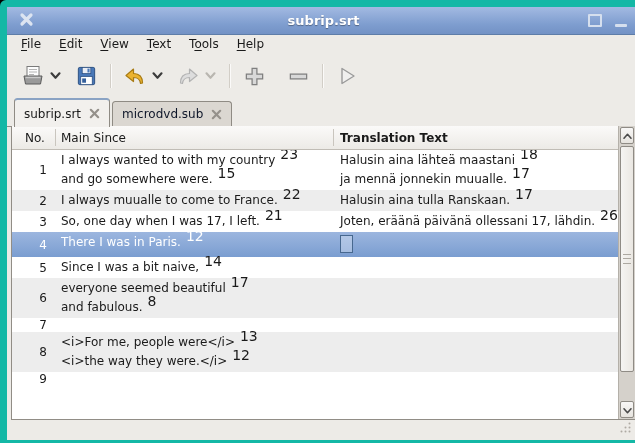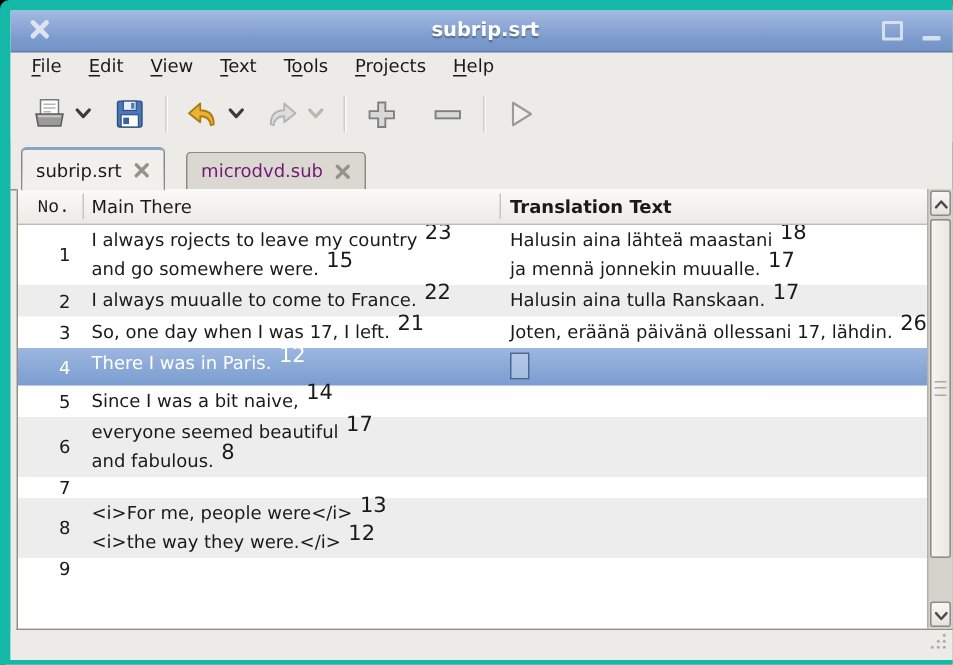--- a/index.html
+++ b/index.html
@@ -27,30 +27,30 @@
   .tbtn svg{display:block;}
   .tchev{width:17px;height:28px;display:flex;align-items:center;justify-content:center;color:#3c3c3c;}
   .tchev.disabled{color:#b9b6b0;}
   .tsep{width:1px;height:24px;background:#d2cec7;margin:0 10px;box-shadow:1px 0 0 #fbfaf9;}
   .gap{width:8px;}
   
   .tabbar{height:32px;display:flex;align-items:flex-end;padding-left:7px;border-bottom:1px solid #918d86;box-sizing:border-box;}
   .tab{display:flex;align-items:center;gap:8px;padding:0 9px;border:1px solid #8f8b84;
        border-bottom:none;border-radius:3.5px 3.5px 0 0;box-sizing:border-box;}
   .tab.active{height:29px;background:#f2f0ed;border-top:2px solid #8aa3c4;position:relative;z-index:2;margin-bottom:-1px;}
-  .tab.inactive{height:25px;background:#dbd7d1;margin-left:14px;color:#701a75;}
+  .tab.inactive{height:25px;background:#dbd7d1;margin-left:2px;color:#0f172a;}
   .tab .tab-close{display:flex;align-items:center;}
   
   .tablewrap{position:absolute;left:4px;right:4px;top:119px;bottom:20px;border:1px solid #918d86;
              border-top:none;background:#fff;}
   .table-main{position:absolute;left:0;top:0;right:17px;bottom:0;display:flex;flex-direction:column;overflow:hidden;}
   .thead{height:23px;flex:none;display:flex;background:linear-gradient(#fbfaf9,#eceae6);
          border-bottom:1px solid #c0bcb5;}
   .hcell{display:flex;align-items:center;position:relative;box-sizing:border-box;}
-  .hcell-no{width:44px;padding-left:13px;font-family:Liberation Mono, monospace;}
+  .hcell-no{width:44px;padding-left:13px;}
   .hcell-main{width:278px;padding-left:5px;}
   .hcell-trans{flex:1;padding-left:6px;font-weight:bold;}
   .hcell-no::after,.hcell-main::after{content:"";position:absolute;right:0;top:3px;bottom:3px;width:1px;background:#c9c5be;}
   .tbody{flex:1;display:flex;flex-direction:column;background:#fff;overflow:hidden;}
   .trow{display:flex;flex:none;}
   .trow.striped{background:#ededed;}
   .trow.selected{background:linear-gradient(#9cb6df,#7a9dd0);color:#fff;}
   .cell{box-sizing:border-box;}
   .cell-no{width:44px;display:flex;align-items:center;justify-content:flex-end;padding-right:9px;}
   .cell-main{width:278px;padding:1px 0 1px 5px;}
@@ -95,21 +95,20 @@
       </div>
     </div>
   </div>
 
   <div class="menubar" id="menubar">
       <div class="menu-item"><u>F</u>ile</div>
       <div class="menu-item"><u>E</u>dit</div>
       <div class="menu-item"><u>V</u>iew</div>
       <div class="menu-item"><u>T</u>ext</div>
       <div class="menu-item">T<u>o</u>ols</div>
-      <div class="menu-item"><u>P</u>rojects</div>
       <div class="menu-item"><u>H</u>elp</div>
     </div>
 
   <div class="toolbar">
     <div class="tbtn">
       <span>
         <svg width="24" height="24" viewBox="0 0 24 24">
           <rect x="6" y="2.5" width="12" height="11" fill="#fdfdfd" stroke="#7a7a7a"></rect>
           <path d="M8 5.5 h8 M8 8 h8 M8 10.5 h5" stroke="#b5b5b5" stroke-width="1"></path>
           <path d="M3 12 h18 l-1.5 8 h-15 z" fill="#9a9a9a" stroke="#5c5c5c"></path>
@@ -209,28 +208,28 @@
             <path d="M2 2 L10 10 M10 2 L2 10" stroke="#95918b" stroke-width="2.4" stroke-linecap="round"></path>
           </svg>
       </span>
     </div>
   </div>
 
   <div class="tablewrap">
     <div class="table-main">
       <div class="thead">
         <div class="hcell hcell-no">No.</div>
-        <div class="hcell hcell-main">Main There</div>
+        <div class="hcell hcell-main">Main Since</div>
         <div class="hcell hcell-trans">Translation Text</div>
       </div>
       <div class="tbody" id="tbody">
           <div class="trow">
             <div class="cell cell-no">1</div>
             <div class="cell cell-main">
-              <div class="tline"><span>I always rojects to leave my country</span><sup>23</sup></div>
+              <div class="tline"><span>I always wanted to with my country</span><sup>23</sup></div>
               <div class="tline"><span>and go somewhere were.</span><sup>15</sup></div>
             </div>
             <div class="cell cell-trans">
               <div class="tline"><span>Halusin aina lähteä maastani</span><sup>18</sup></div>
               <div class="tline"><span>ja mennä jonnekin muualle.</span><sup>17</sup></div>
             </div>
           </div>
           <div class="trow striped">
             <div class="cell cell-no">2</div>
             <div class="cell cell-main">

